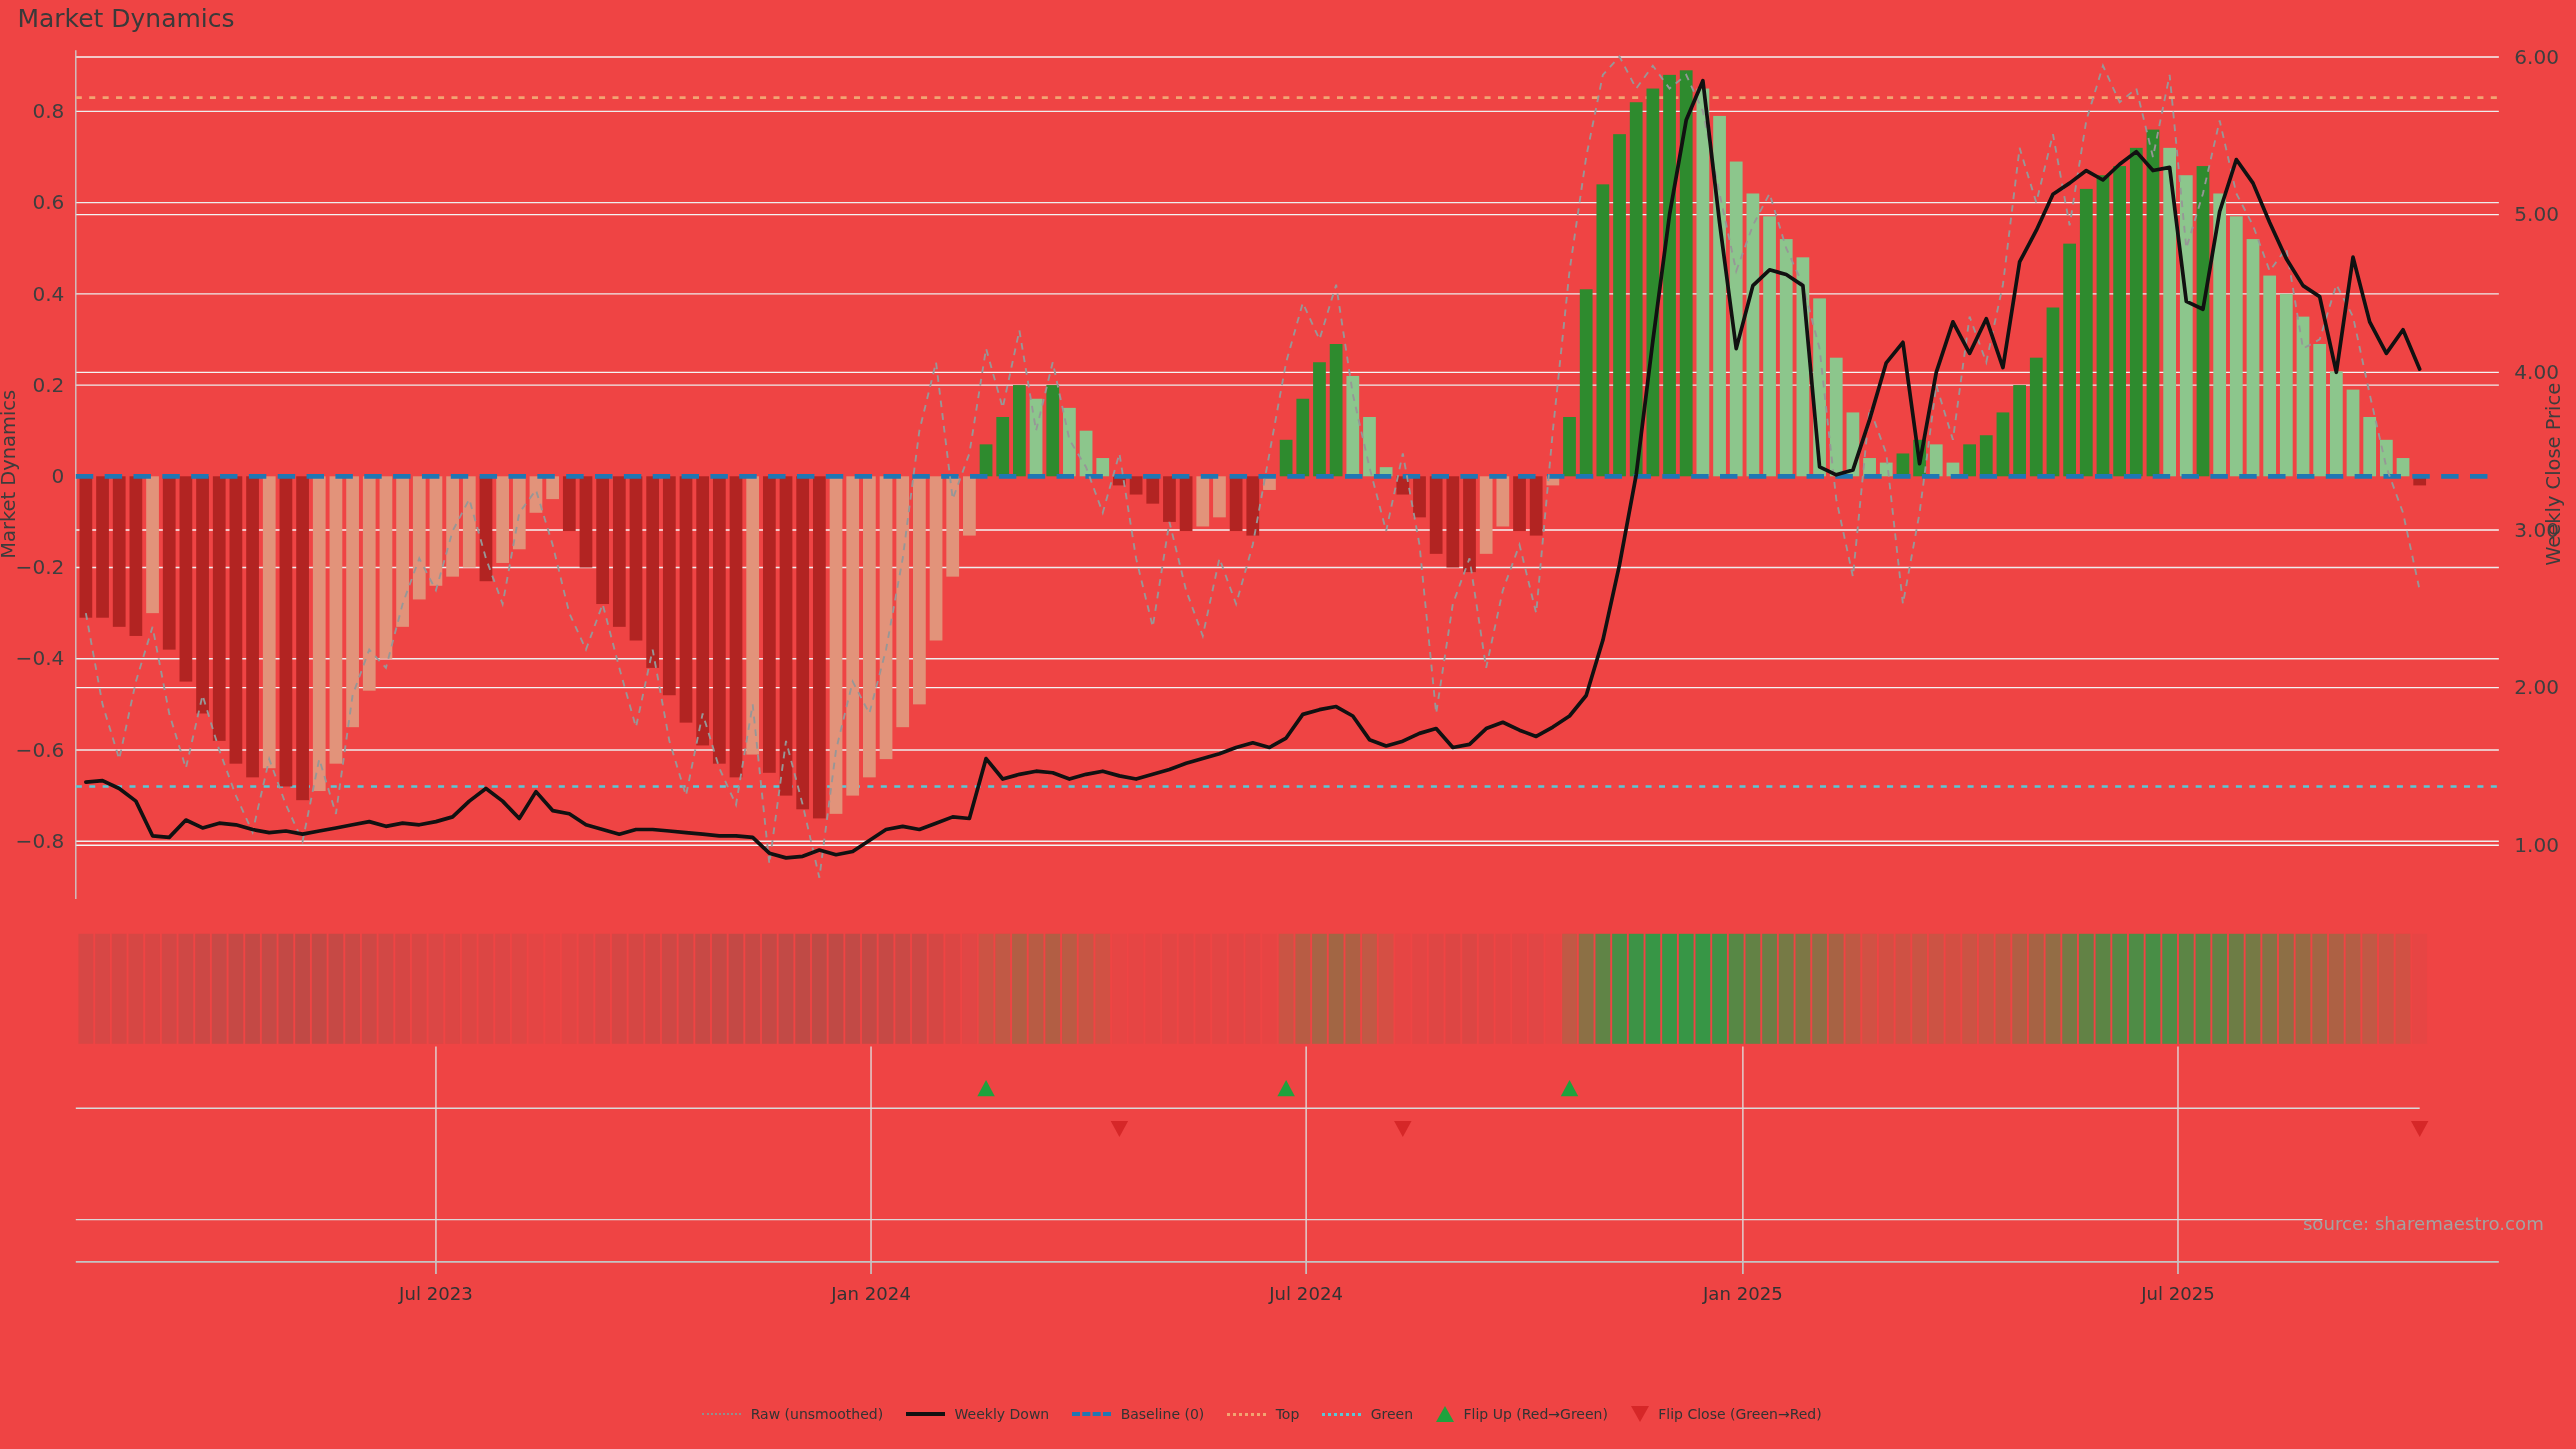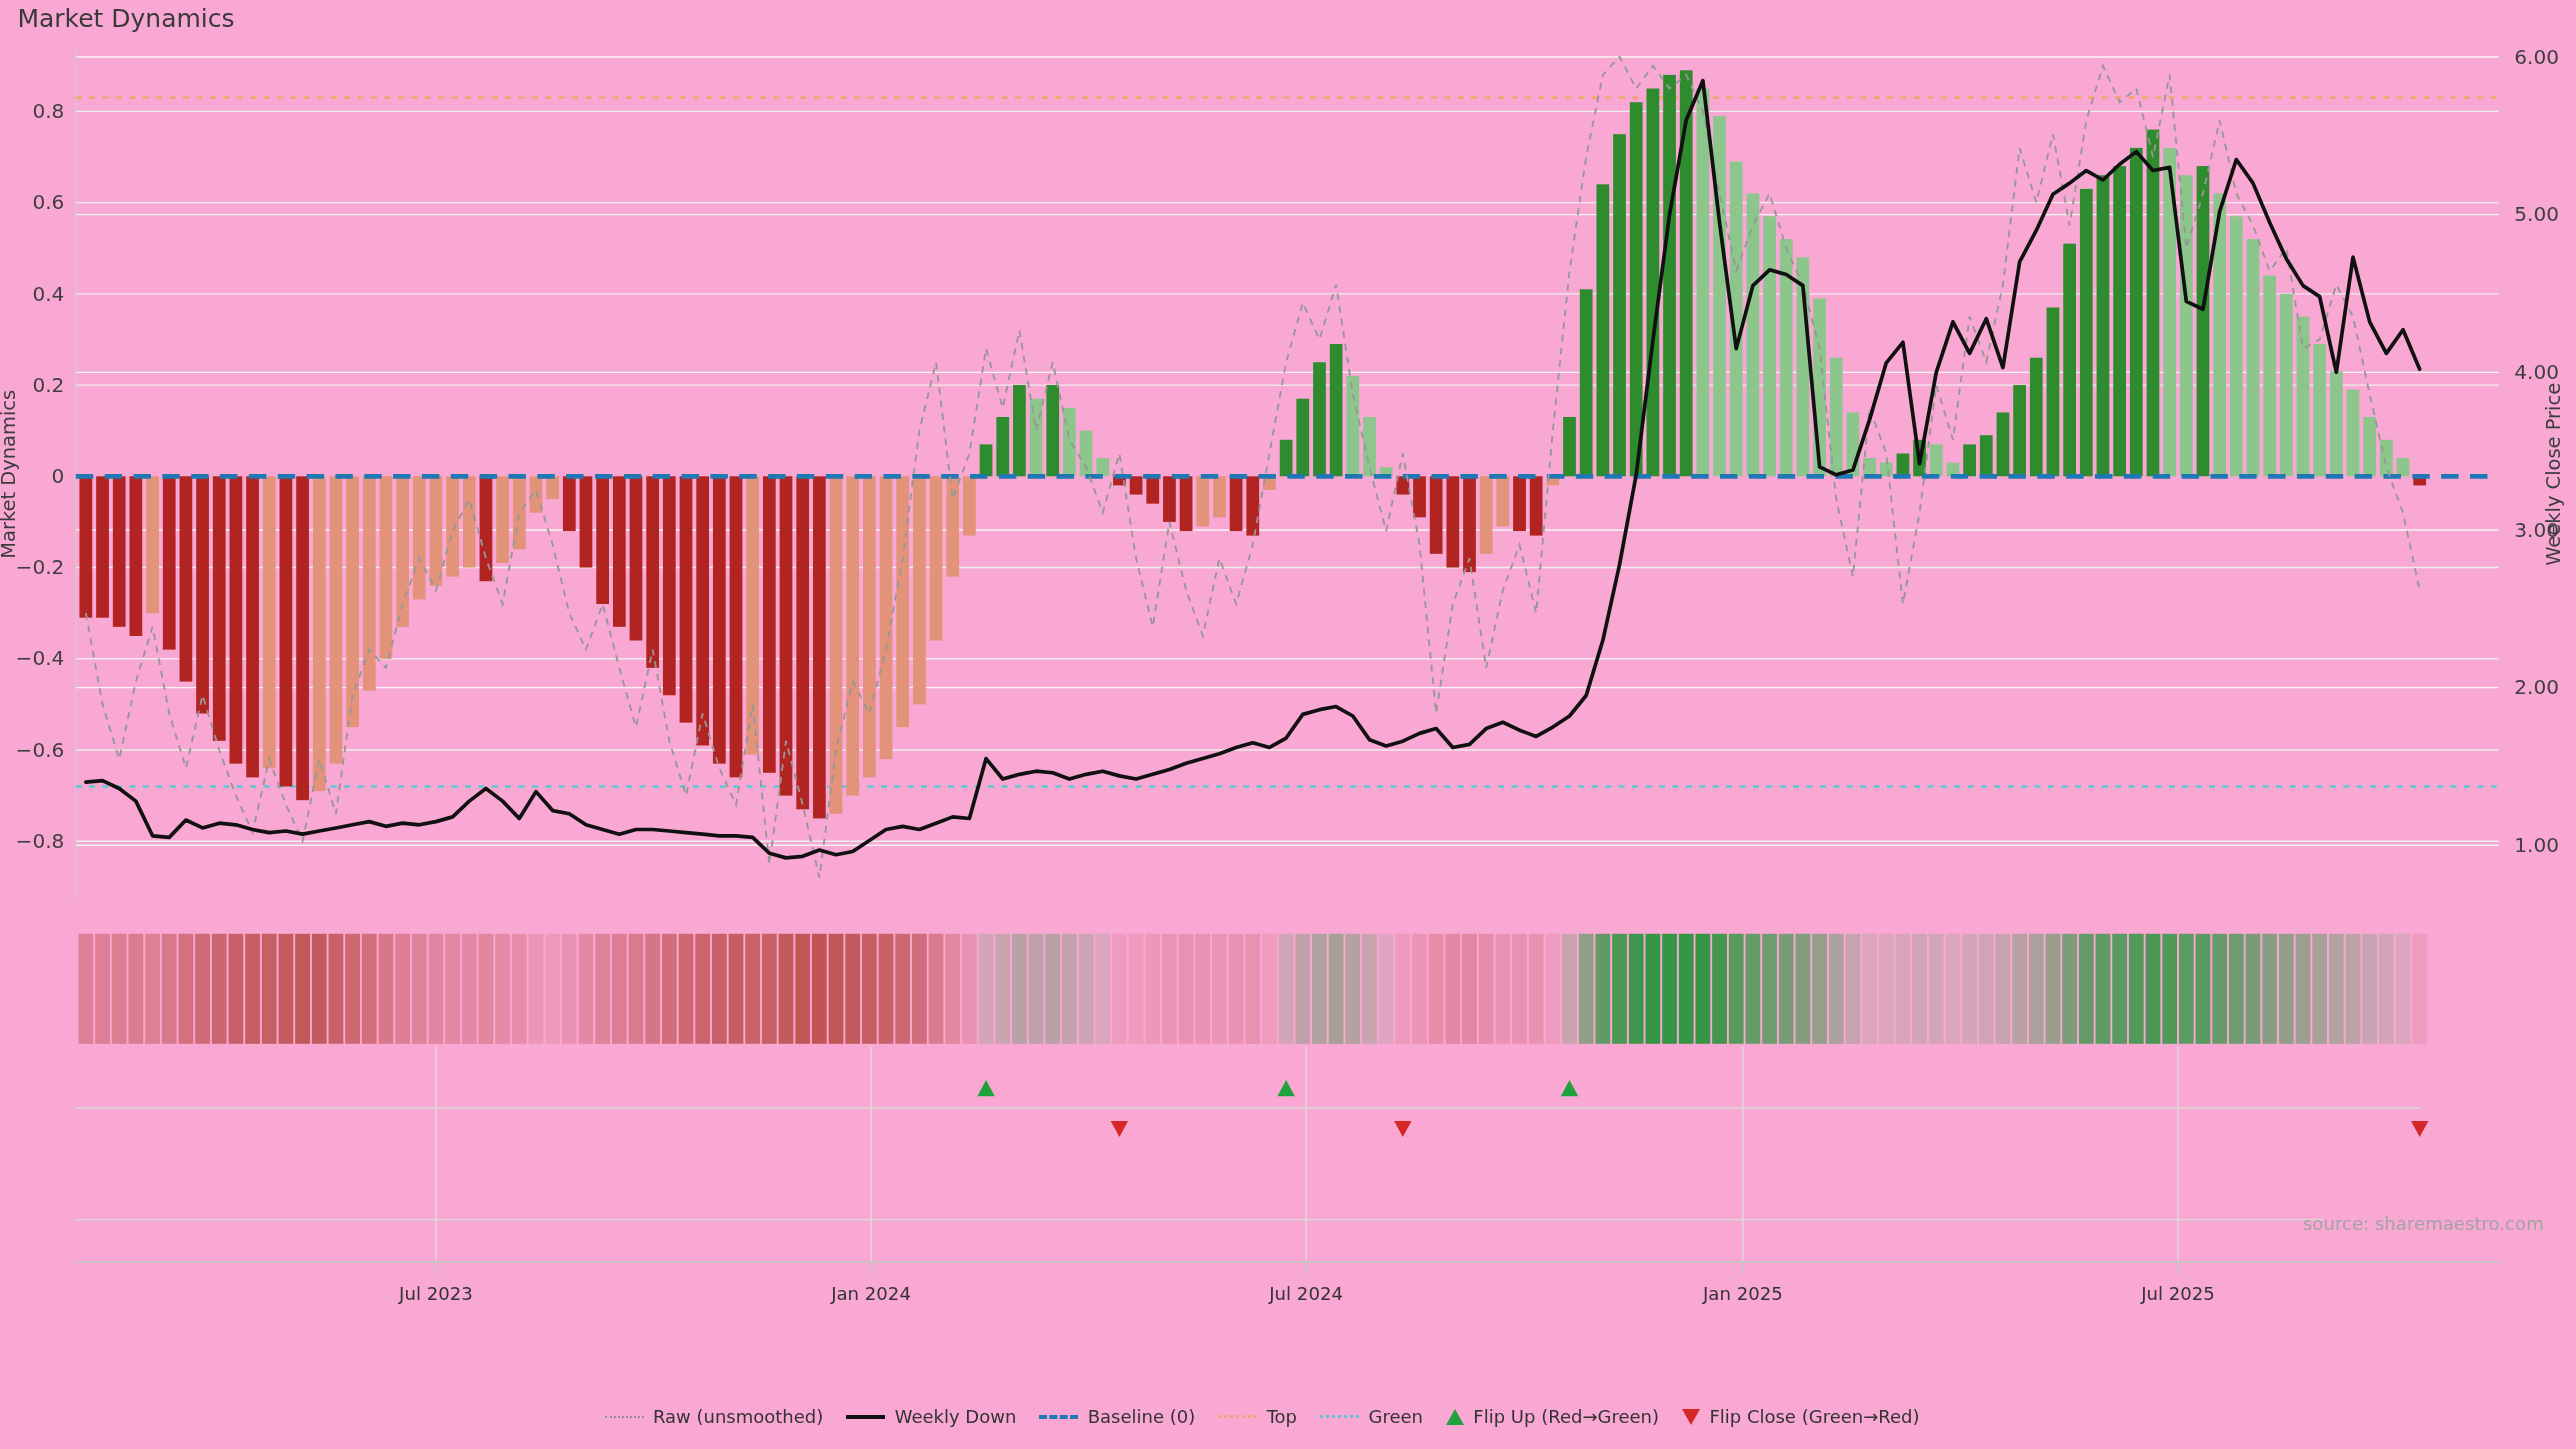--- a/index.html
+++ b/index.html
@@ -1,21 +1,21 @@
 <!DOCTYPE html>
 <html style="font-size:10.7px"><head>
 <meta charset="utf-8">
 <style>
   html,body{margin:0;padding:0;background:#fff;}
-  .stage{position:relative;width:2576px;height:1449px;background:#f9a8d4;overflow:hidden;
+  .stage{position:relative;width:2576px;height:1449px;background:#ef4444;overflow:hidden;
          font-family:"DejaVu Sans","Liberation Sans",sans-serif;text-align:right;}
   .chart-title{position:absolute;left:17.4px;top:4px;font-size:25px;font-weight:500;color:#3a3a3a;}
   svg text{font-family:"DejaVu Sans","Liberation Sans",sans-serif;}
   .legend{position:absolute;left:0;top:1406px;width:2524px;display:flex;justify-content:center;
-          align-items:center;gap:23px;font-size:18px;color:#333;}
+          align-items:center;gap:23px;font-size:14px;color:#333;}
   .legend-item{display:flex;align-items:center;gap:9.4px;white-space:nowrap;}
   .sw{display:inline-block;width:39px;height:0;}
   .sw-raw{border-top:2.7px dotted #8f8f8f;}
   .sw-close{border-top:4px solid #111;}
   .sw-baseline{border-top:4px dashed #1f77b4;}
   .sw-top{border-top:3.4px dotted #f2a472;}
   .sw-bottom{border-top:3.4px dotted #59c7d6;}
   .tri-up{width:0;height:0;border-left:9.4px solid transparent;border-right:9.4px solid transparent;
           border-bottom:16px solid #1fa23d;display:inline-block;}
   .tri-down{width:0;height:0;border-left:9.4px solid transparent;border-right:9.4px solid transparent;

